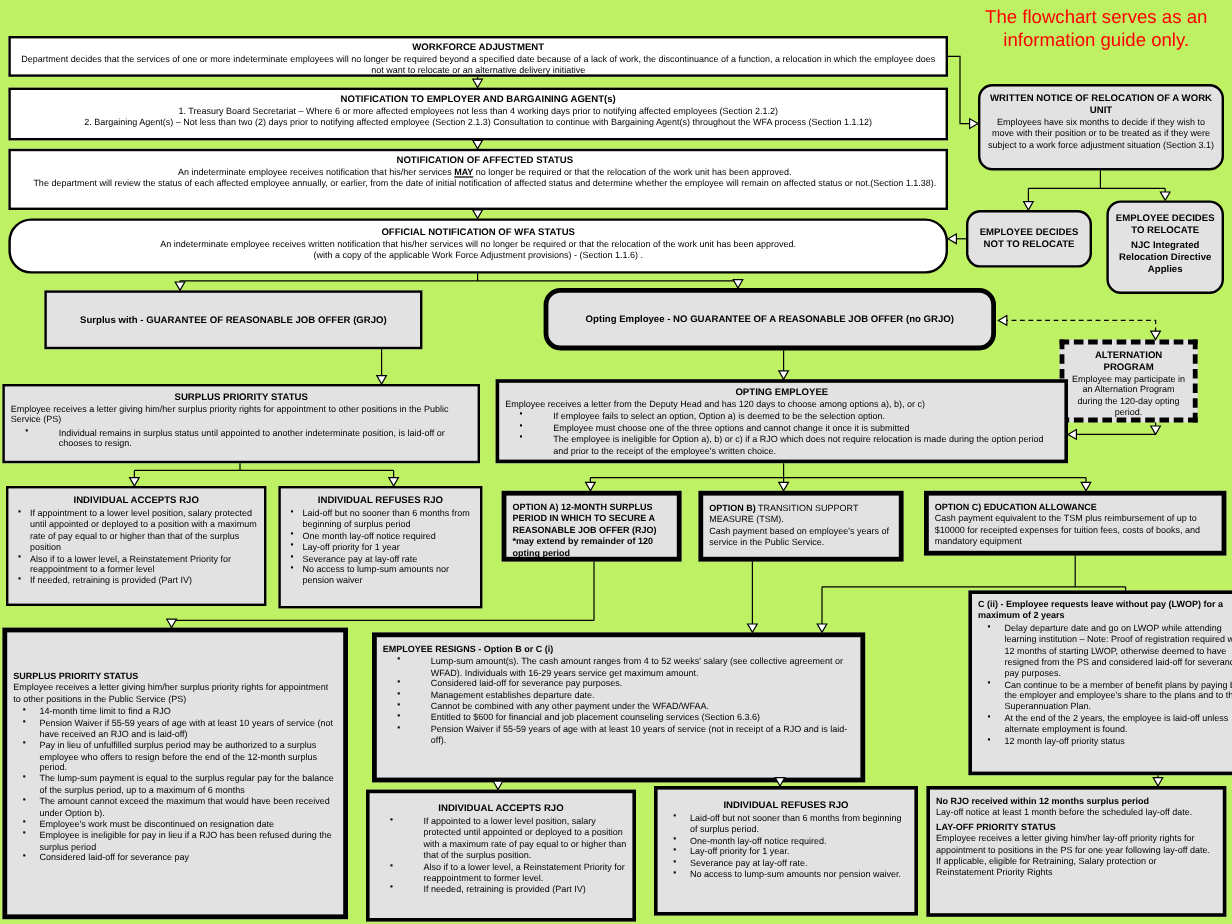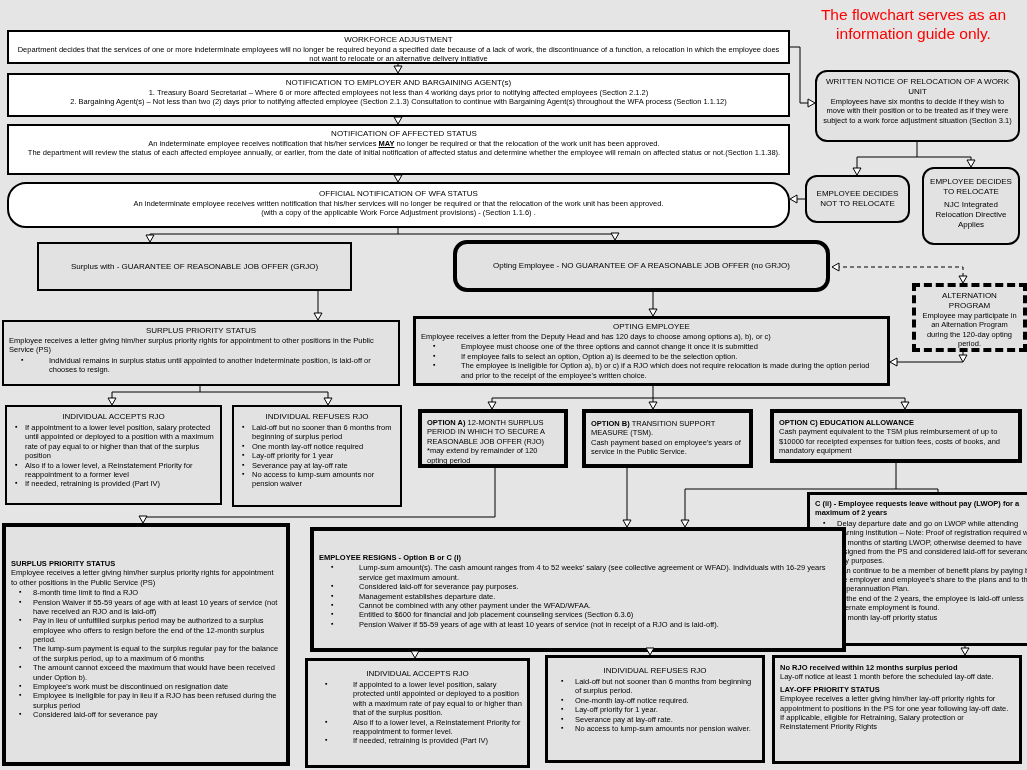--- a/index.html
+++ b/index.html
@@ -1,25 +1,25 @@
 <!DOCTYPE html>
 <html><head>
 <meta charset="utf-8">
 <style>
   html,body{margin:0;padding:0;background:#fff;}
-  #canvas{position:relative;width:1027px;height:770px;background:#e5e5e5;overflow:hidden;
+  #canvas{position:relative;width:1027px;height:770px;background:#bef264;overflow:hidden;
           font-family:"Liberation Sans","DejaVu Sans",sans-serif;color:#000;}
   .box{position:absolute;box-sizing:border-box;background:#e2e2e2;border:2px solid #000;
        font-size:7.5px;line-height:1.25;padding:3px 5px;}
   .white{background:#fff;}
   .thick{border-width:4px;}
   .mid{border-width:3px;}
   .rounded{border-radius:12px;}
   .dashedbox{border:4px dashed #000;}
-  .ttl{font-weight:normal;font-size:8px;text-align:center;}
+  .ttl{font-weight:bold;font-size:8px;text-align:center;}
   .ttl-left{font-weight:bold;font-size:7.5px;text-align:left;}
   .ctr{text-align:center;}
   .body{font-size:7.5px;}
   ul.blist{list-style:none;margin:1px 0 0 0;padding:0;}
   ul.blist li{position:relative;margin:0;}
   ul.blist li::before{content:"▪";position:absolute;font-size:7px;top:0;}
   .wide li{padding-left:40px;} .wide li::before{left:12px;}
   .tight li{padding-left:13px;} .tight li::before{left:3px;}
   .med li{padding-left:22px;} .med li::before{left:8px;}
   .note{position:absolute;color:#f00;font-size:15.5px;line-height:1.25;text-align:center;font-weight:normal;}
@@ -73,39 +73,39 @@
   </div>
 
   <div class="box vcenter" style="left:37px;top:242px;width:315px;height:49px;justify-content:center;">
     <div class="ttl">Surplus with - GUARANTEE OF REASONABLE JOB OFFER (GRJO)</div>
   </div>
 
   <div class="box thick vcenter" style="left:453px;top:240px;width:377px;height:52px;border-radius:14px;">
     <div class="ttl">Opting  Employee - NO GUARANTEE OF A REASONABLE JOB OFFER  (no GRJO)</div>
   </div>
 
-  <div class="box dashedbox" style="left:912px;top:283px;width:115px;height:69px;padding-top:4px;">
+  <div class="box dashedbox" style="left:883px;top:283px;width:115px;height:69px;padding-top:4px;">
     <div class="ttl">ALTERNATION PROGRAM</div>
     <div class="body ctr">Employee may participate in an Alternation Program during the 120-day opting period.</div>
   </div>
 
   <div class="box" style="left:2px;top:320px;width:398px;height:66px;padding-top:4px;">
     <div class="ttl">SURPLUS PRIORITY STATUS</div>
     <div class="body">Employee receives a letter giving him/her surplus priority rights for appointment to other positions in the Public Service (PS)</div>
     <ul class="blist wide">
         <li>Individual remains in surplus status until appointed to another indeterminate position, is laid-off or chooses to resign.</li>
       </ul>
   </div>
 
   <div class="box mid" style="left:413px;top:316px;width:477px;height:70px;">
     <div class="ttl">OPTING EMPLOYEE</div>
     <div class="body">Employee receives a letter from the Deputy Head and has 120 days to choose among options a), b), or c)</div>
     <ul class="blist wide">
+        <li>If employee fails to select an option, Option a) is deemed to be the selection option.</li>
         <li>Employee must choose one of the three options and cannot change it once it is submitted</li>
-        <li>If employee fails to select an option, Option a) is deemed to be the selection option.</li>
         <li>The employee is ineligible for Option a), b) or c) if a RJO which does not require relocation is made during the option period and prior to the receipt of the employee's written choice.</li>
       </ul>
   </div>
 
   <div class="box" style="left:5px;top:405px;width:217px;height:100px;padding-top:5px;">
     <div class="ttl">INDIVIDUAL ACCEPTS RJO</div>
     <ul class="blist tight">
         <li>If appointment to a lower level position, salary protected until appointed or deployed to a position with a maximum rate of pay equal to or higher than that of the surplus position</li>
         <li>Also if to a lower level, a Reinstatement Priority for reappointment to a former level</li>
         <li>If needed, retraining is provided (Part IV)</li>
@@ -116,21 +116,21 @@
     <div class="ttl">INDIVIDUAL REFUSES RJO</div>
     <ul class="blist tight">
         <li>Laid-off but no sooner than 6 months from beginning of surplus period</li>
         <li>One month lay-off notice required</li>
         <li>Lay-off priority for 1 year</li>
         <li>Severance pay at lay-off rate</li>
         <li>No access to lump-sum amounts nor pension waiver</li>
       </ul>
   </div>
 
-  <div class="box thick" style="left:418px;top:409px;width:150px;height:59px;padding-top:5px;">
+  <div class="box thick" style="left:418px;top:409px;width:150px;height:59px;padding-top:5px;font-weight:bold;">
     <div class="body"><b>OPTION A)</b><span> 12-MONTH SURPLUS PERIOD IN WHICH TO SECURE A REASONABLE JOB OFFER (RJO)</span></div>
     <div class="body">*may extend by remainder of 120 opting period</div>
   </div>
 
   <div class="box thick" style="left:582px;top:409px;width:171px;height:59px;padding-top:6px;">
     <div class="body"><b>OPTION B)</b><span> TRANSITION SUPPORT MEASURE (TSM).</span></div>
     <div class="body">Cash payment based on employee's years of service in the Public Service.</div>
   </div>
 
   <div class="box thick" style="left:770px;top:409px;width:252px;height:54px;padding-top:5px;">
@@ -145,32 +145,32 @@
         <li>Can continue to be a member of benefit plans by paying both the employer and employee's share to the plans and to the PS Superannuation Plan.</li>
         <li>At the end of the 2 years, the employee is laid-off unless alternate employment is found.</li>
         <li>12 month lay-off priority status</li>
       </ul>
   </div>
 
   <div class="box thick" style="left:2px;top:523px;width:288px;height:243px;padding-top:32px;">
     <div class="ttl-left">SURPLUS PRIORITY STATUS</div>
     <div class="body">Employee receives a letter giving him/her surplus priority rights for appointment to other positions in the Public Service (PS)</div>
     <ul class="blist med">
-        <li>8-month time limit to find a RJO</li>
+        <li>14-month time limit to find a RJO</li>
         <li>Pension Waiver if 55-59 years of age with at least 10 years of service (not have received an RJO and is laid-off)</li>
         <li>Pay in lieu of unfulfilled surplus period may be authorized to a surplus employee who offers to resign before the end of the 12-month surplus period.</li>
         <li>The lump-sum payment is equal to the surplus regular pay for the balance of the surplus period, up to a maximum of 6 months</li>
         <li>The amount cannot exceed the maximum that would have been received under Option b).</li>
         <li>Employee's work must be discontinued on resignation date</li>
         <li>Employee is ineligible for pay in lieu if a RJO has been refused during the surplus period</li>
         <li>Considered laid-off for severance pay</li>
       </ul>
   </div>
 
-  <div class="box thick" style="left:310px;top:527px;width:536px;height:125px;padding-top:22px;">
+  <div class="box thick" style="left:310px;top:527px;width:411px;height:125px;padding-top:5px;">
     <div class="ttl-left">EMPLOYEE RESIGNS  - Option B or C (i)</div>
     <ul class="blist wide">
         <li>Lump-sum amount(s). The cash amount ranges from 4 to 52 weeks' salary (see collective agreement or WFAD).  Individuals with 16-29 years service get maximum amount.</li>
         <li>Considered laid-off for severance pay purposes.</li>
         <li>Management establishes departure date.</li>
         <li>Cannot be combined with any other payment under the WFAD/WFAA.</li>
         <li>Entitled to $600 for financial and job placement counseling services (Section 6.3.6)</li>
         <li>Pension Waiver if 55-59 years of age with at least 10 years of service (not in receipt of a RJO and is laid-off).</li>
       </ul>
   </div>

